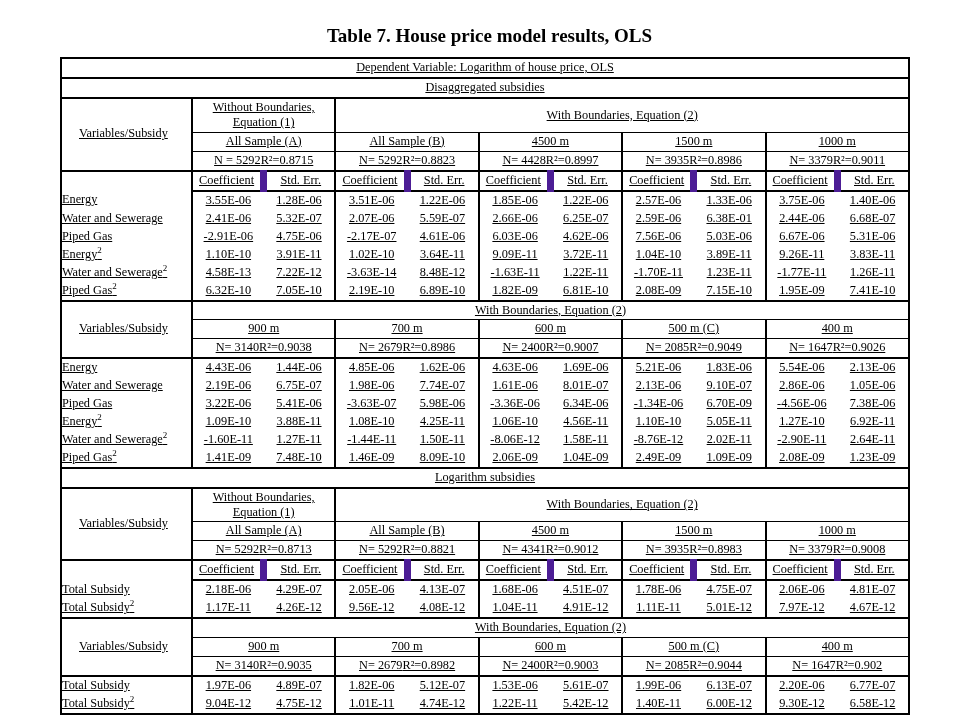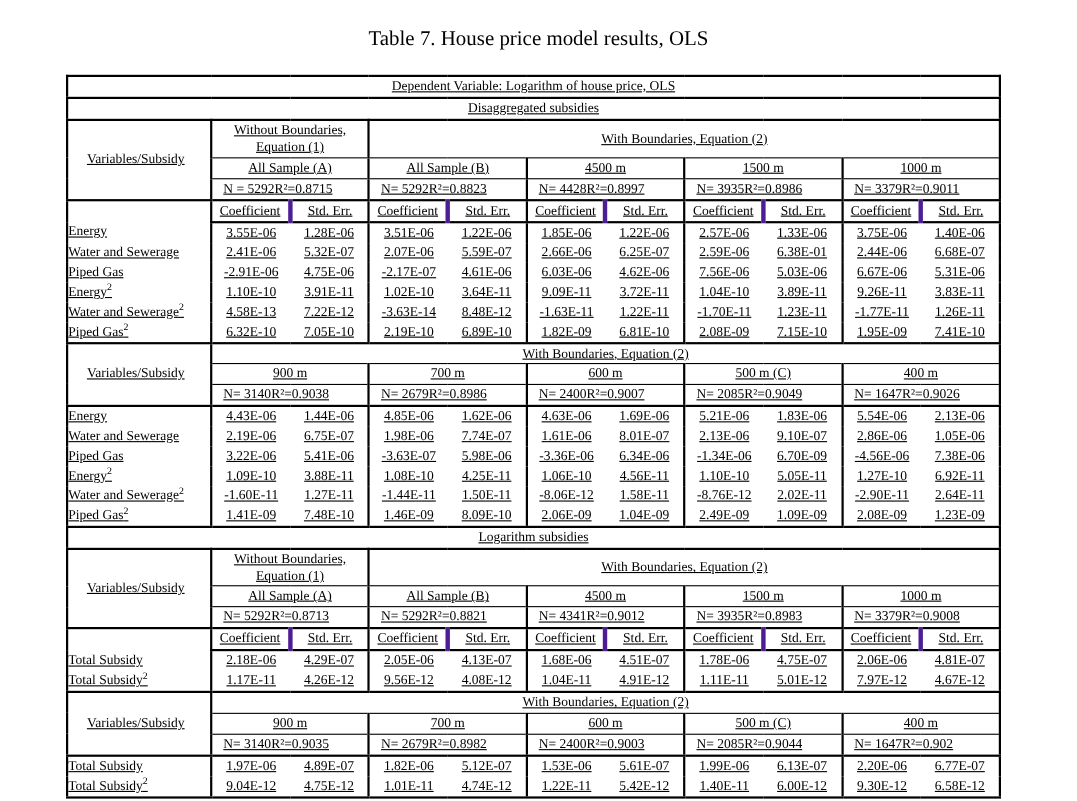--- a/index.html
+++ b/index.html
@@ -1,33 +1,33 @@
 <!DOCTYPE html>
 <html><head>
 <meta charset="utf-8">
 <style>
   html,body{margin:0;padding:0;background:#fff;}
   body{width:979px;height:728px;overflow:hidden;color:#000;
        font-family:"Liberation Serif", serif;}
-  .page-title{text-align:center;font-weight:normal;font-size:19px;margin:25px 0 21px 0;}
+  .page-title{text-align:center;font-weight:bold;font-size:19px;margin:25px 0 10px 0;}
   table.results{border-collapse:collapse;table-layout:fixed;margin-left:60px;width:848px;
                 border:2px solid #000;text-decoration:underline;}
   td{font-size:12.3px;padding:1px 2px;vertical-align:middle;white-space:nowrap;overflow:hidden;
      line-height:1.3;}
   .band{text-align:center;}
   .hb1{border-bottom:1px solid #000;}
   .hb2{border-bottom:2px solid #000;}
   .gb{border-left:2px solid #000;}
-  .vthin{border-left:4px solid #4c1d95;}
+  .vthin{border-left:7px solid #4c1d95;}
   .ctr{text-align:center;}
   .wrap{white-space:normal;line-height:1.25;}
   .num{text-align:center;}
   .rlab{text-align:left;padding-left:0;}
   .rowhead{text-align:left;padding-left:17px;vertical-align:middle;}
-  .nr{display:flex;justify-content:flex-start;padding:0 8px;}
+  .nr{display:flex;justify-content:center;padding:0 8px;}
   sup{font-size:9px;line-height:0;}
 </style>
 </head>
 <body>
 
 <div class="page">
   <div class="page-title">Table 7. House price model results, OLS</div>
   <table class="results">
     <colgroup>
       <col style="width:131px">

